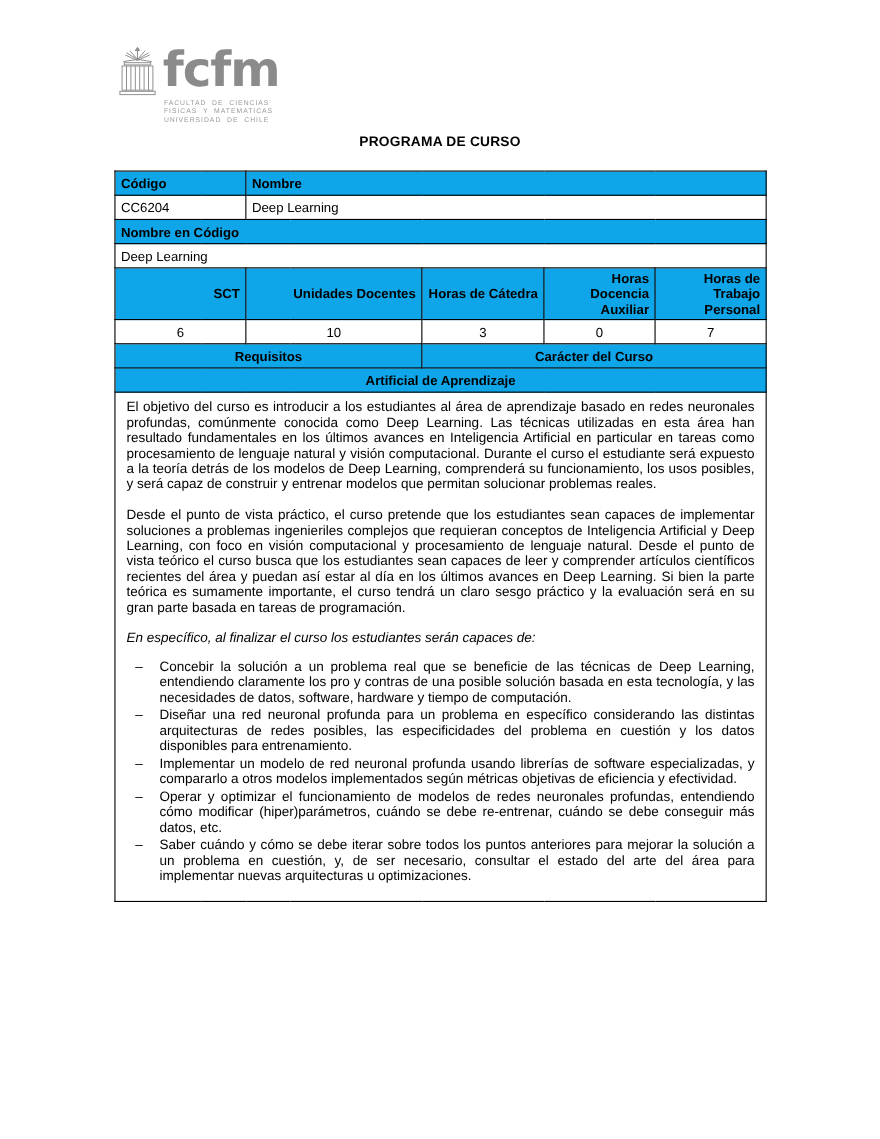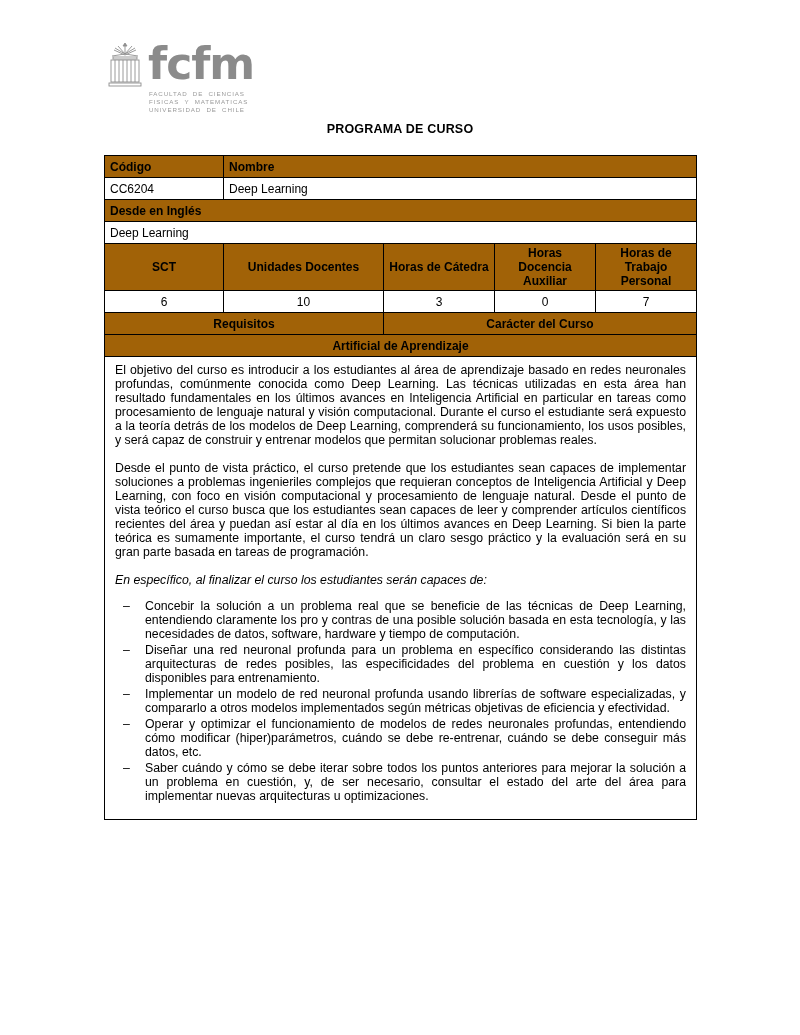--- a/index.html
+++ b/index.html
@@ -82,28 +82,29 @@
     font-size: 12px;
   }
   .course-table td {
     border: 1px solid #000;
     padding: 2px 5px;
     vertical-align: middle;
     line-height: 14px;
     height: 17px;
   }
   .hdr {
-    background: #a16207;
+    background: #0ea5e9;
     font-weight: bold;
   }
   .c {
     text-align: center;
   }
   .two-line {
     height: 32px;
+    text-align: right;
   }
 
   
   .outcomes-cell {
     padding: 6px 10px 14px 10px !important;
     font-size: 12.3px;
     line-height: 17.6px;
     text-align: justify;
     vertical-align: top;
   }
@@ -172,21 +173,21 @@
     <tbody>
       <tr>
         <td class="hdr" colspan="2">Código</td>
         <td class="hdr" colspan="5">Nombre</td>
       </tr>
       <tr>
         <td colspan="2">CC6204</td>
         <td colspan="5">Deep Learning</td>
       </tr>
       <tr>
-        <td class="hdr" colspan="7">Desde en Inglés</td>
+        <td class="hdr" colspan="7">Nombre en Código</td>
       </tr>
       <tr>
         <td colspan="7">Deep Learning</td>
       </tr>
       <tr>
         <td class="hdr c two-line" colspan="2">SCT</td>
         <td class="hdr c two-line" colspan="2">Unidades Docentes</td>
         <td class="hdr c two-line">Horas de Cátedra</td>
         <td class="hdr c two-line">Horas Docencia Auxiliar</td>
         <td class="hdr c two-line">Horas de Trabajo Personal</td>

